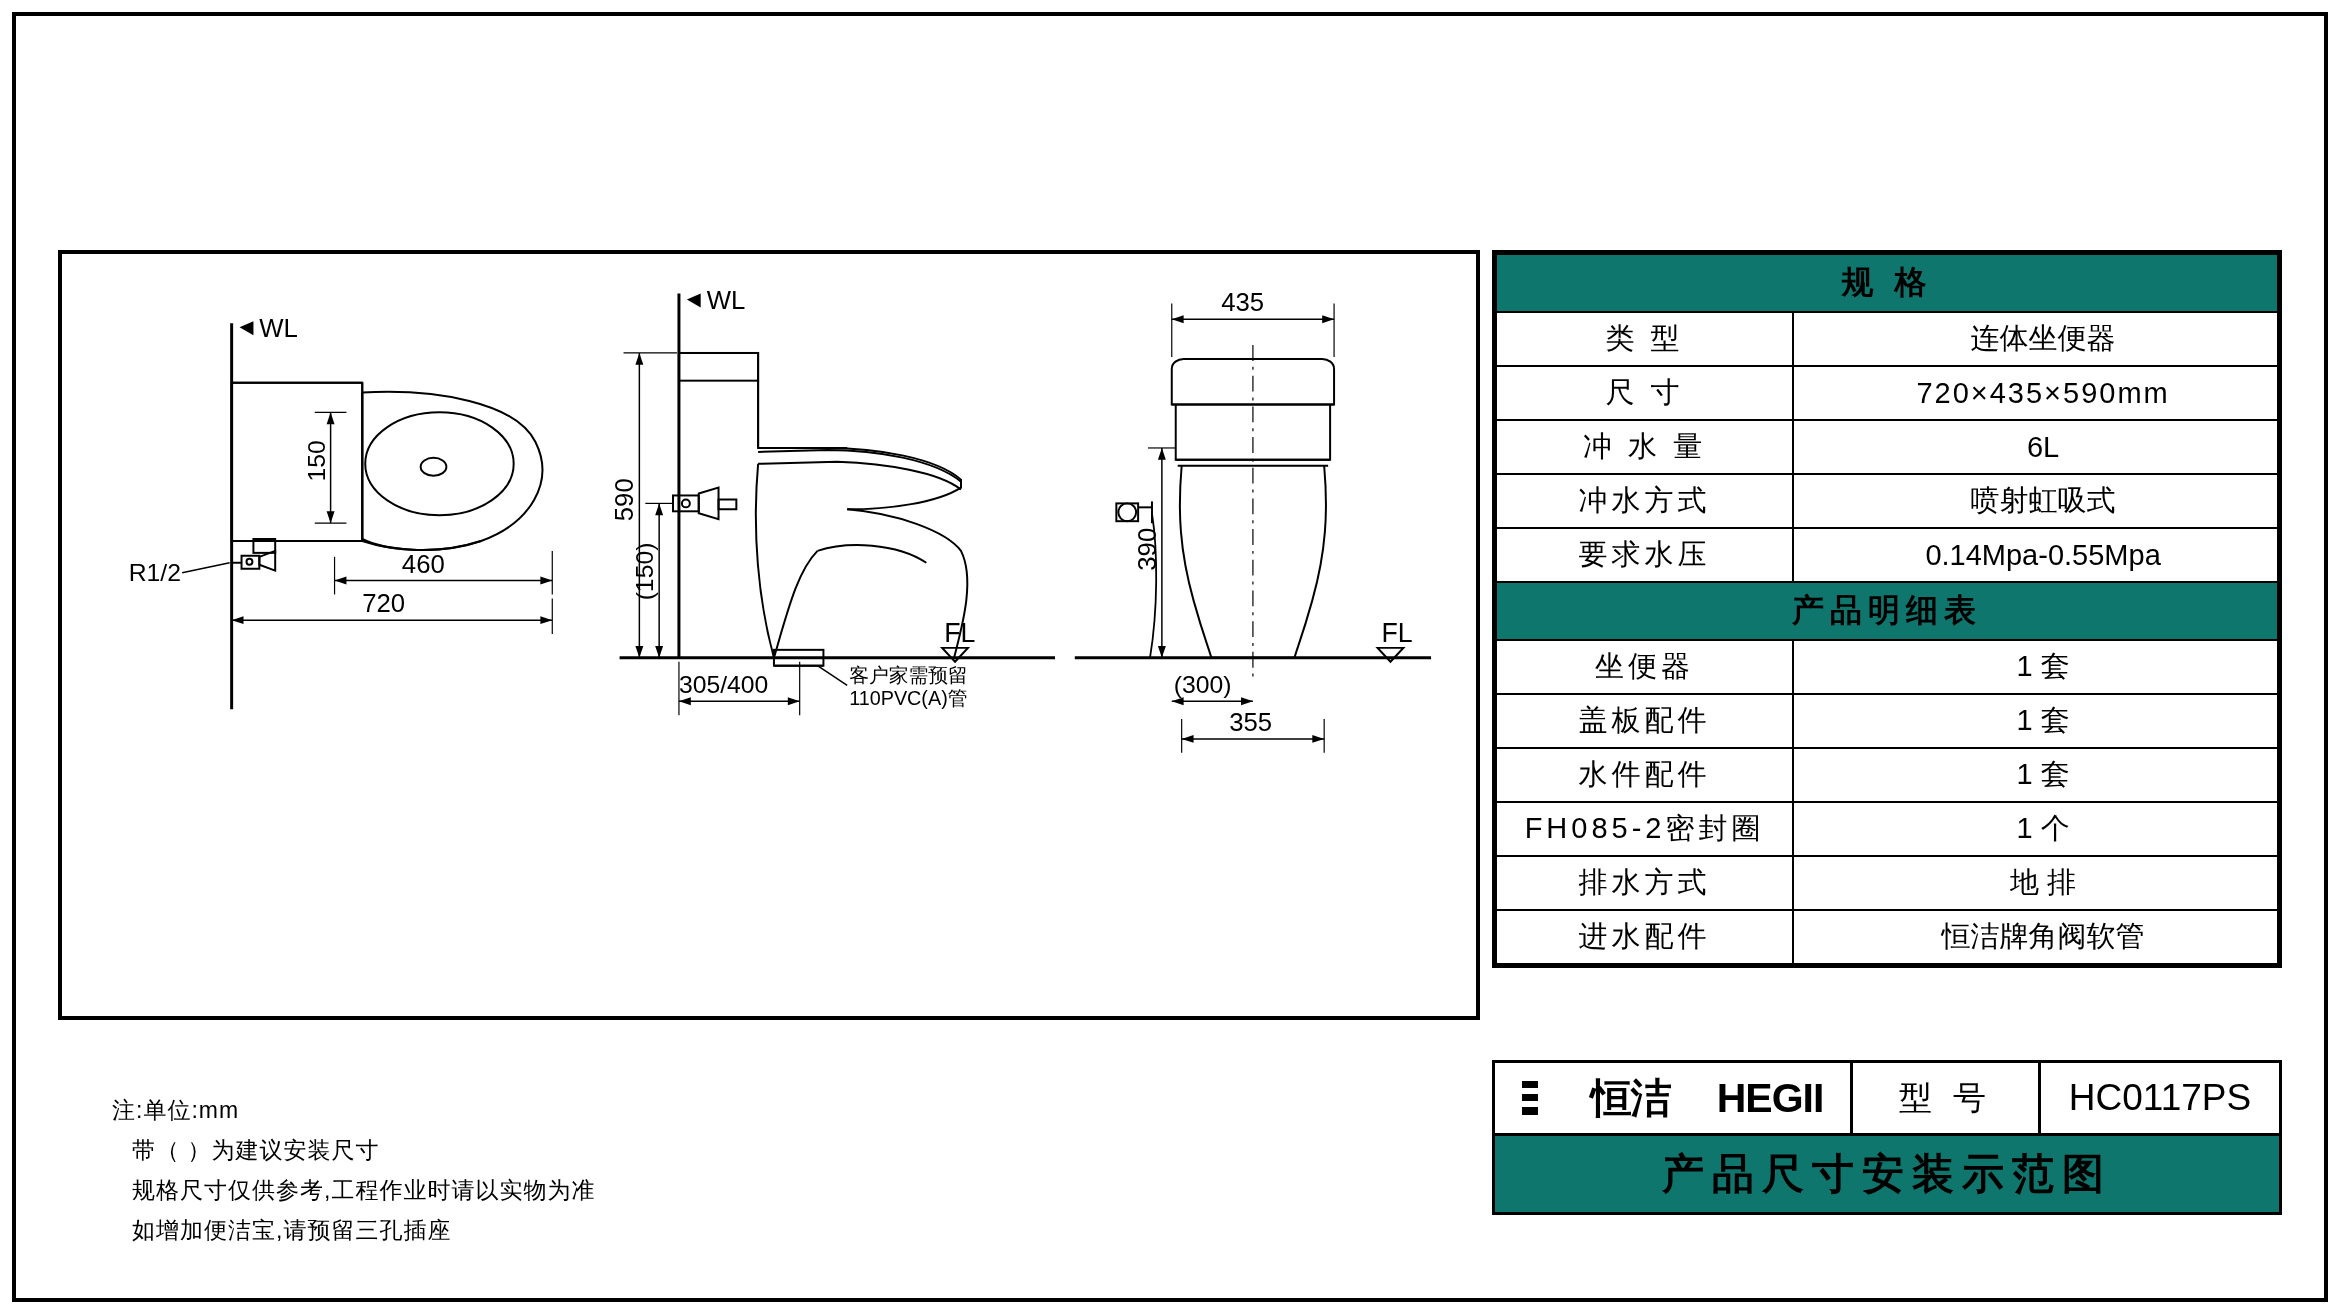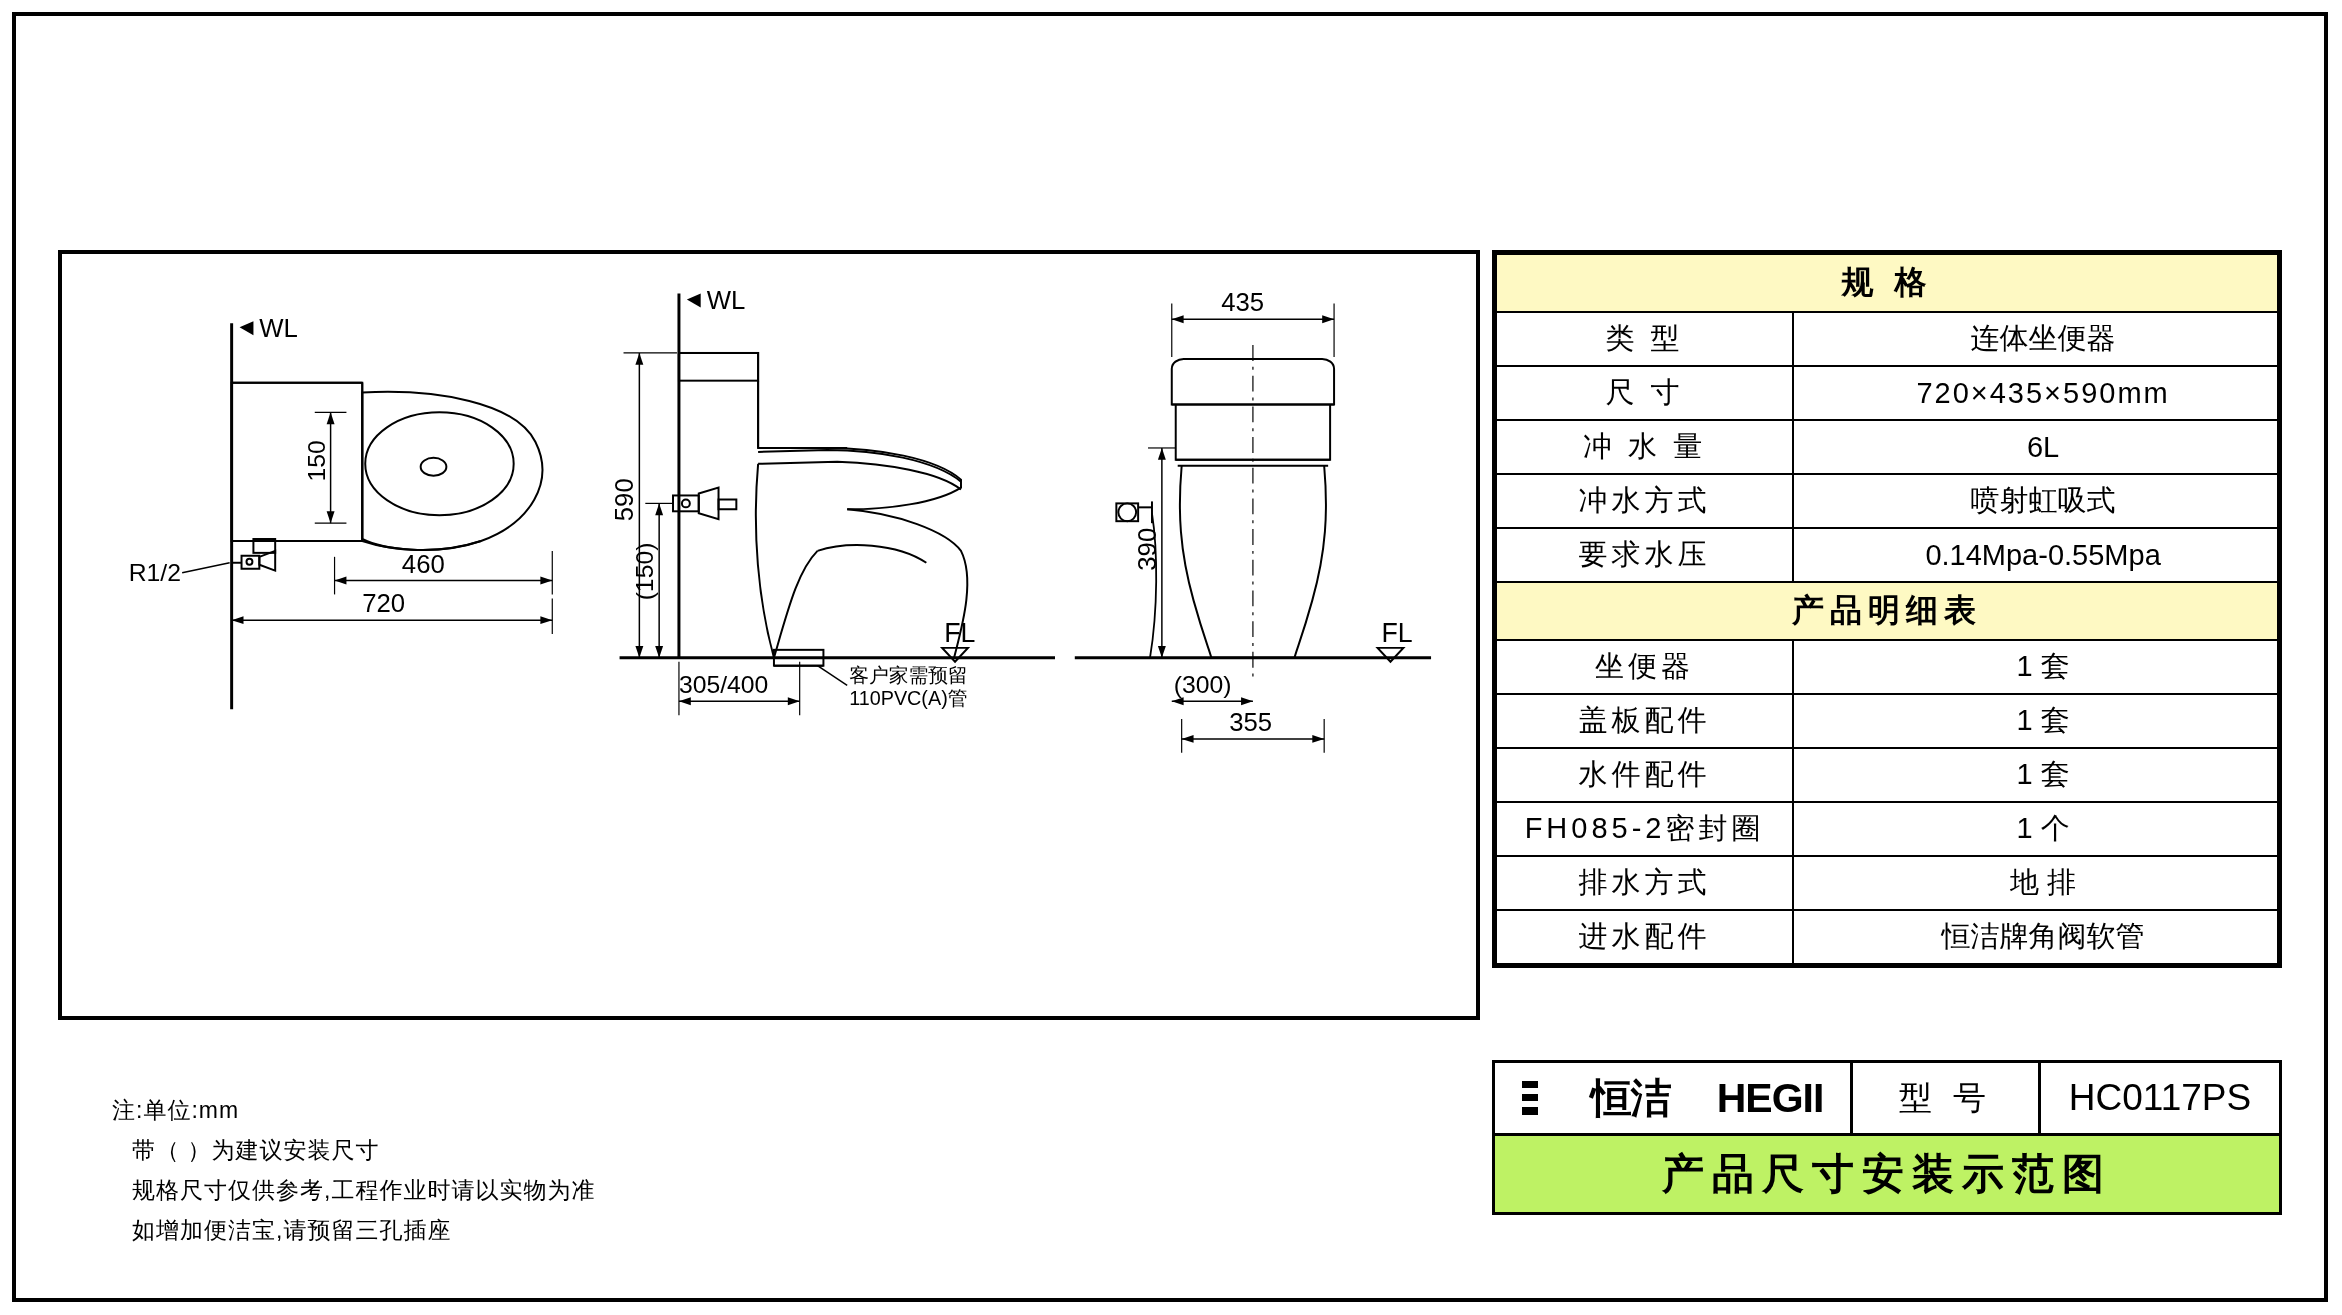--- a/index.html
+++ b/index.html
@@ -58,21 +58,21 @@
   }
   .spec-table td {
     border: 2px solid #000;
     text-align: center;
     font-size: 29px;
     height: 52px;
     padding: 0 4px;
     font-family: "Liberation Sans", sans-serif;
   }
   .spec-table td.hdr {
-    background: #fef9c3;
+    background: #0f766e;
     font-weight: bold;
     font-size: 32px;
     letter-spacing: 6px;
     height: 56px;
   }
   .spec-table td.lbl {
     width: 38%;
     letter-spacing: 4px;
   }
   .spec-table td.val {
@@ -129,21 +129,21 @@
   }
   .tb-modelval {
     flex: 1;
     display: flex;
     align-items: center;
     justify-content: center;
     font-size: 37px;
   }
   .tb-row2 {
     height: 76px;
-    background: #bef264;
+    background: #0f766e;
     display: flex;
     align-items: center;
     justify-content: center;
     font-size: 42px;
     font-weight: bold;
     letter-spacing: 8px;
   }
   
   .notes {
     position: absolute;

